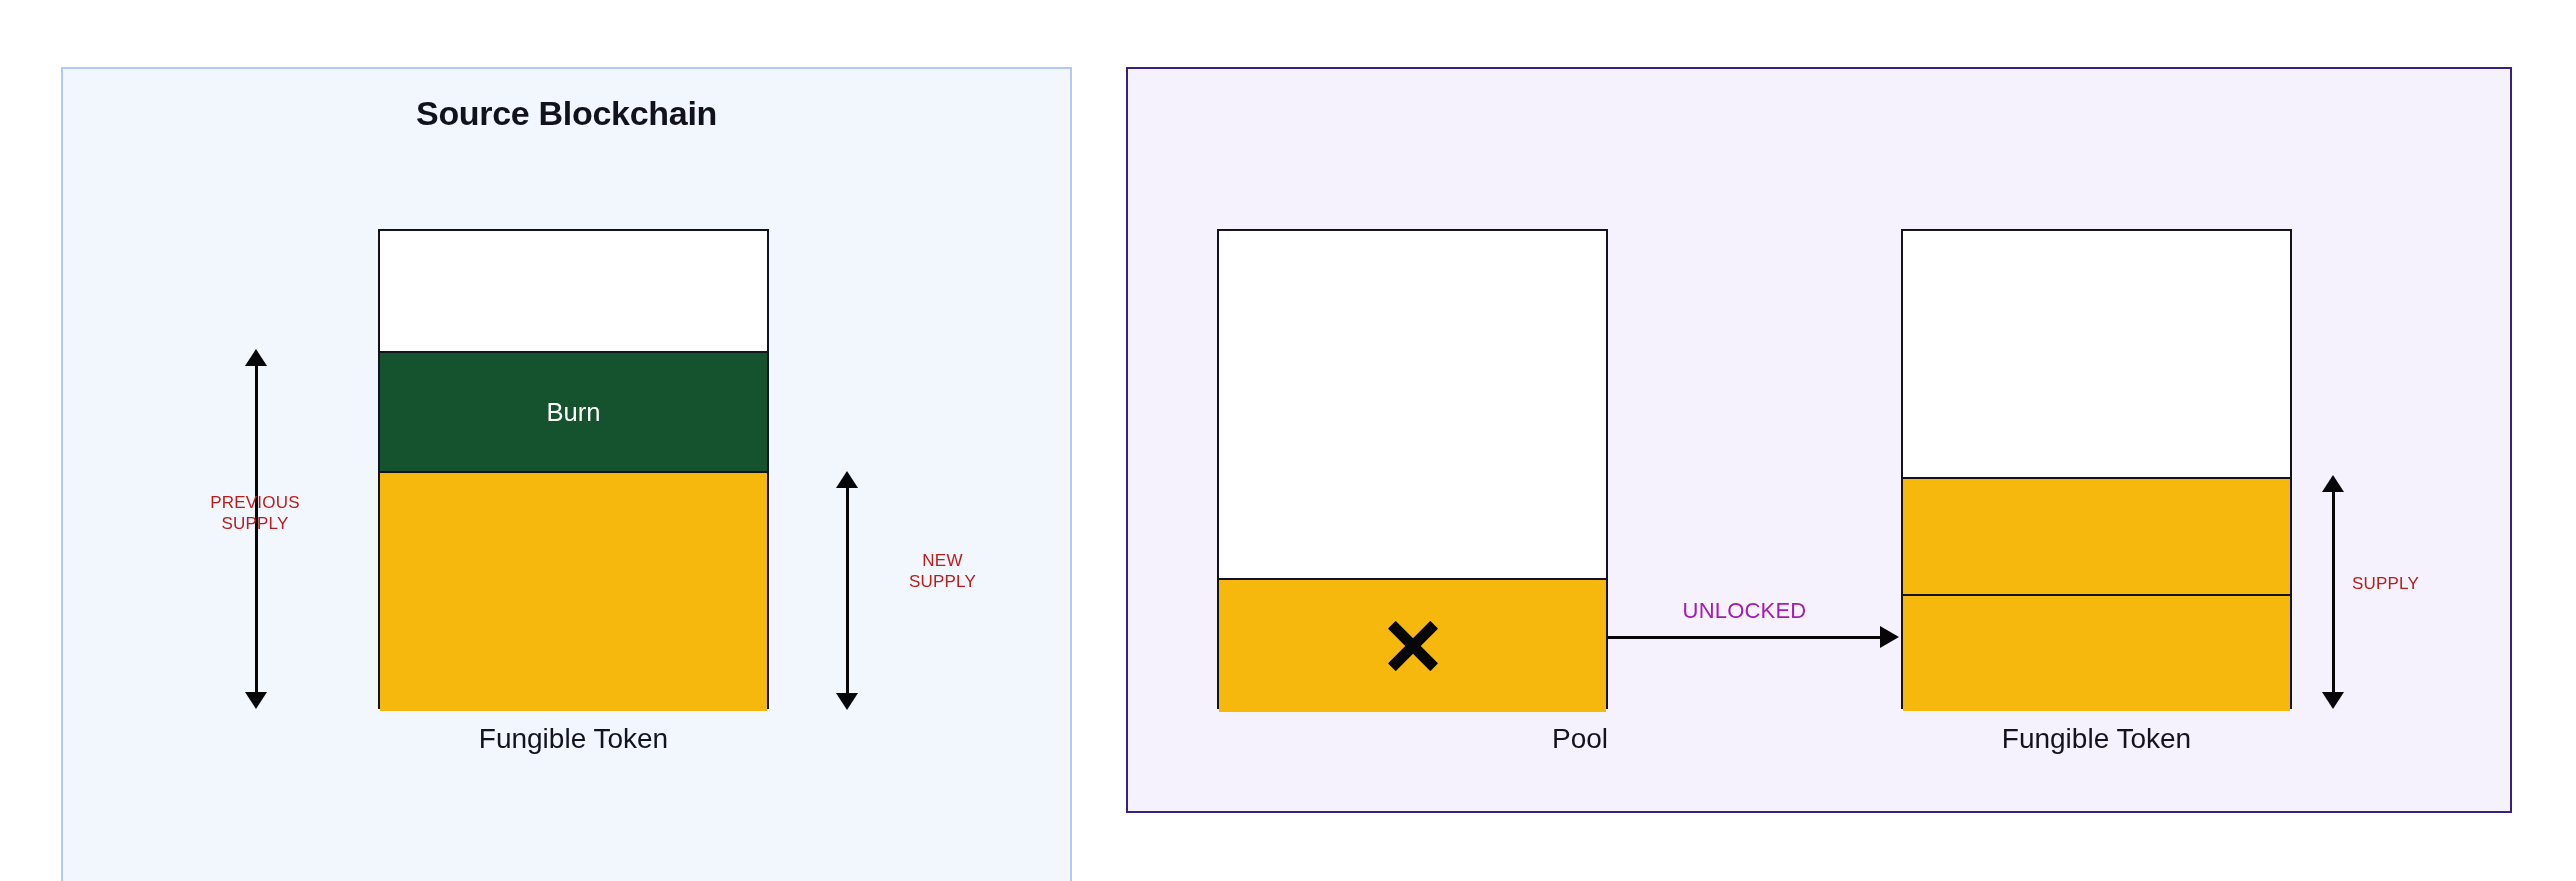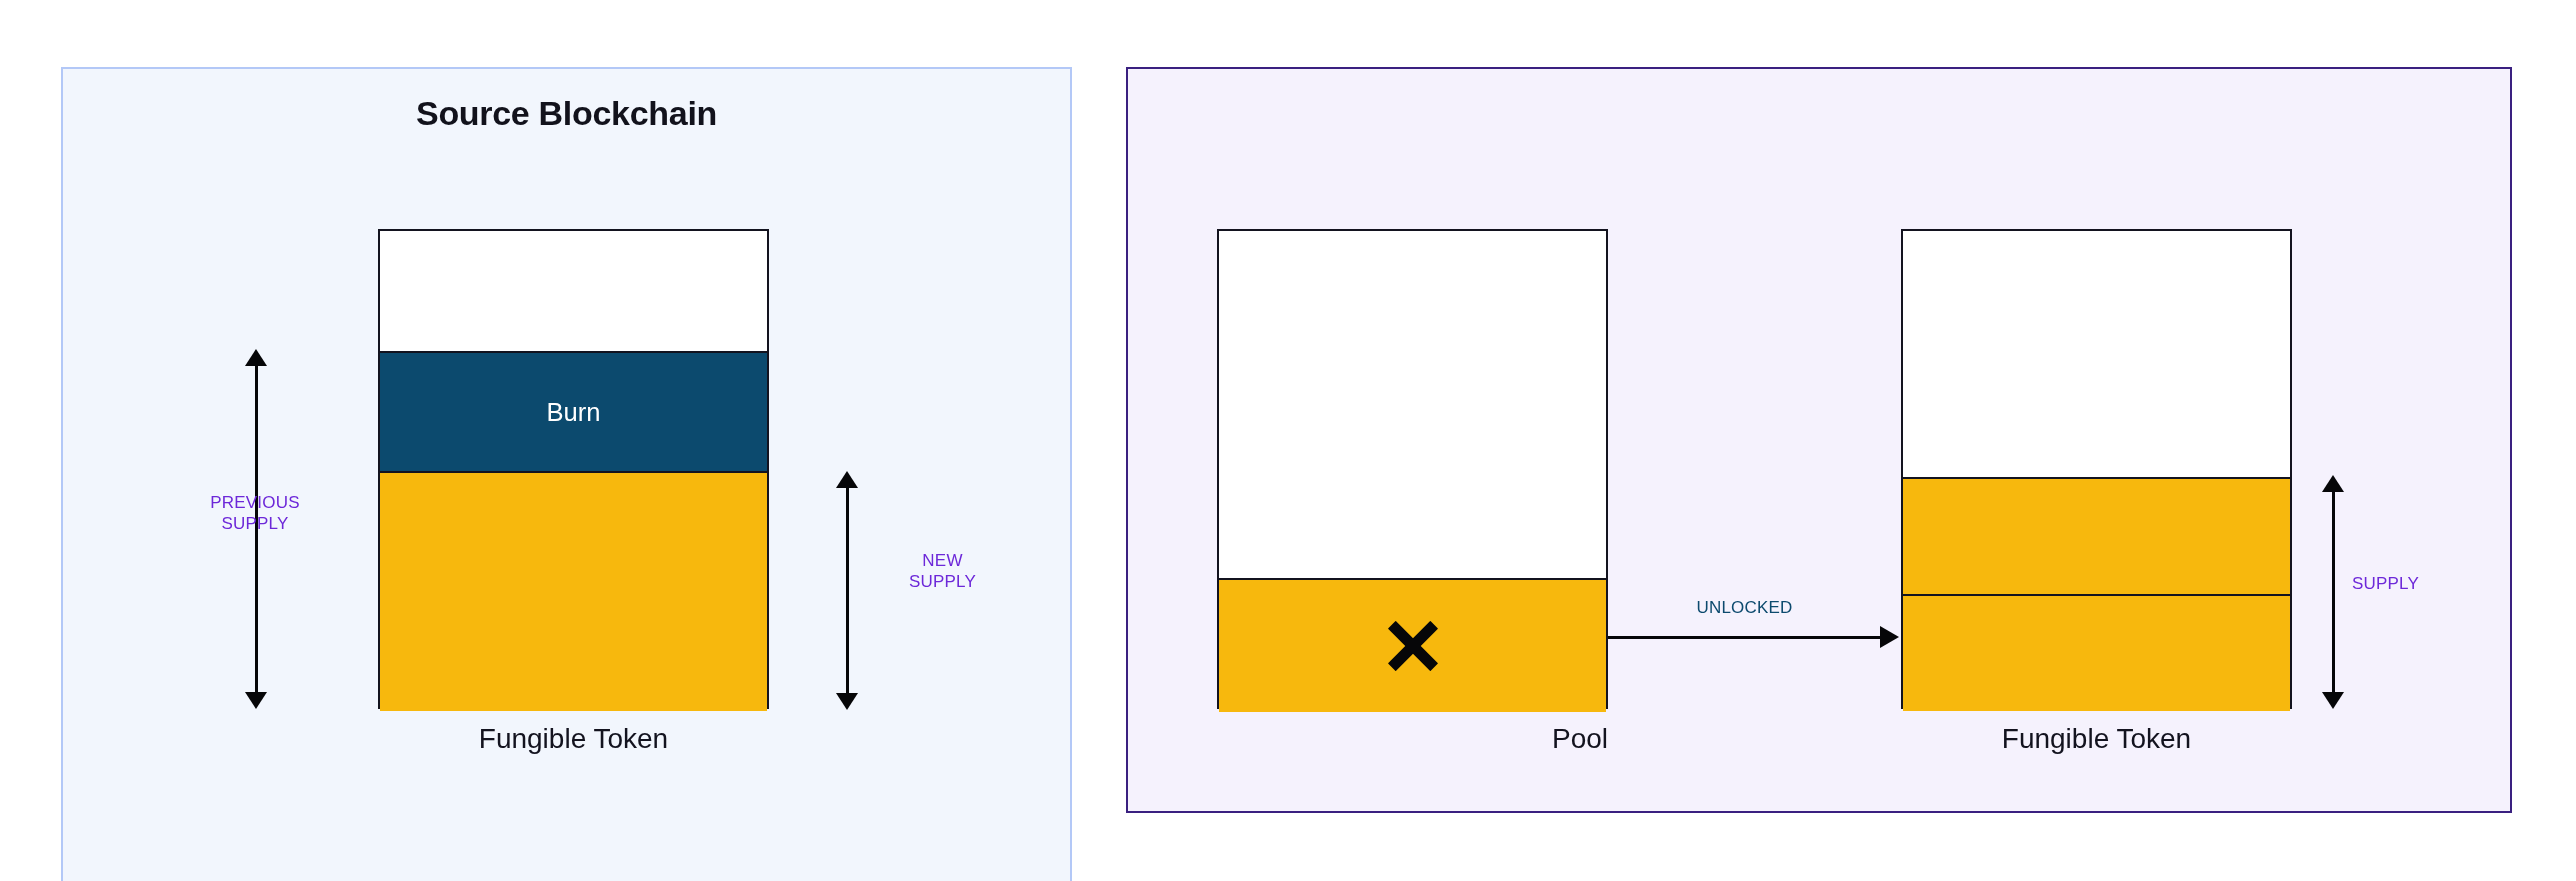--- a/index.html
+++ b/index.html
@@ -14,21 +14,21 @@
 
   .panel-title{position:absolute;top:24.5px;left:0;width:100%;text-align:center;
       font-size:34px;font-weight:700;color:#12121c;letter-spacing:-0.3px;
       white-space:nowrap;}
 
   
   .stack{position:absolute;box-sizing:border-box;border:2.2px solid #13131f;
       background:#ffffff;}
   .seg{position:absolute;left:0;width:100%;box-sizing:border-box;
       display:flex;align-items:center;justify-content:center;}
-  .seg-burn{background:#0c4a6e;border-top:2.2px solid #13131f;
+  .seg-burn{background:#14532d;border-top:2.2px solid #13131f;
       border-bottom:2.2px solid #13131f;}
   .seg-yellow{background:#f7b80d;}
   .seg-yellow-top{background:#f7b80d;border-top:2.2px solid #13131f;}
   .seg-yellow-split{background:#f7b80d;border-top:2.2px solid #13131f;}
   .seg-label-burn{color:#ffffff;font-size:25.6px;font-weight:400;}
 
   .stack-caption{position:absolute;width:100%;left:0;text-align:center;
       font-size:28px;font-weight:500;color:#13131f;white-space:nowrap;}
 
   
@@ -39,28 +39,28 @@
   .x-mark span:nth-child(2){transform:translate(-50%,-50%) rotate(-45deg);}
 
   
   .vline{position:absolute;width:2.8px;background:#060608;}
   .arrow-up,.arrow-down{position:absolute;width:0;height:0;
       border-left:11.7px solid transparent;border-right:11.7px solid transparent;}
   .arrow-up{border-bottom:17px solid #060608;}
   .arrow-down{border-top:17px solid #060608;}
 
   .meas-label{position:absolute;text-align:center;font-size:17px;
-      line-height:21px;color:#6d28d9;white-space:pre-line;letter-spacing:0.2px;}
+      line-height:21px;color:#b91c1c;white-space:pre-line;letter-spacing:0.2px;}
 
   
   .hline{position:absolute;height:2.8px;background:#060608;}
   .arrow-right{position:absolute;width:0;height:0;
       border-top:11.7px solid transparent;border-bottom:11.7px solid transparent;
       border-left:19px solid #060608;}
-  .h-label{position:absolute;text-align:center;font-size:17px;color:#0c4a6e;
+  .h-label{position:absolute;text-align:center;font-size:22px;color:#a21caf;
       white-space:nowrap;letter-spacing:0.2px;}
 </style>
 </head>
 <body>
 
 <div class="panel" id="panel-source">
 
   <div class="panel-title">Source Blockchain</div>
 
   <div class="stack" style="left:315px;top:160px;width:391px;height:480px;">

